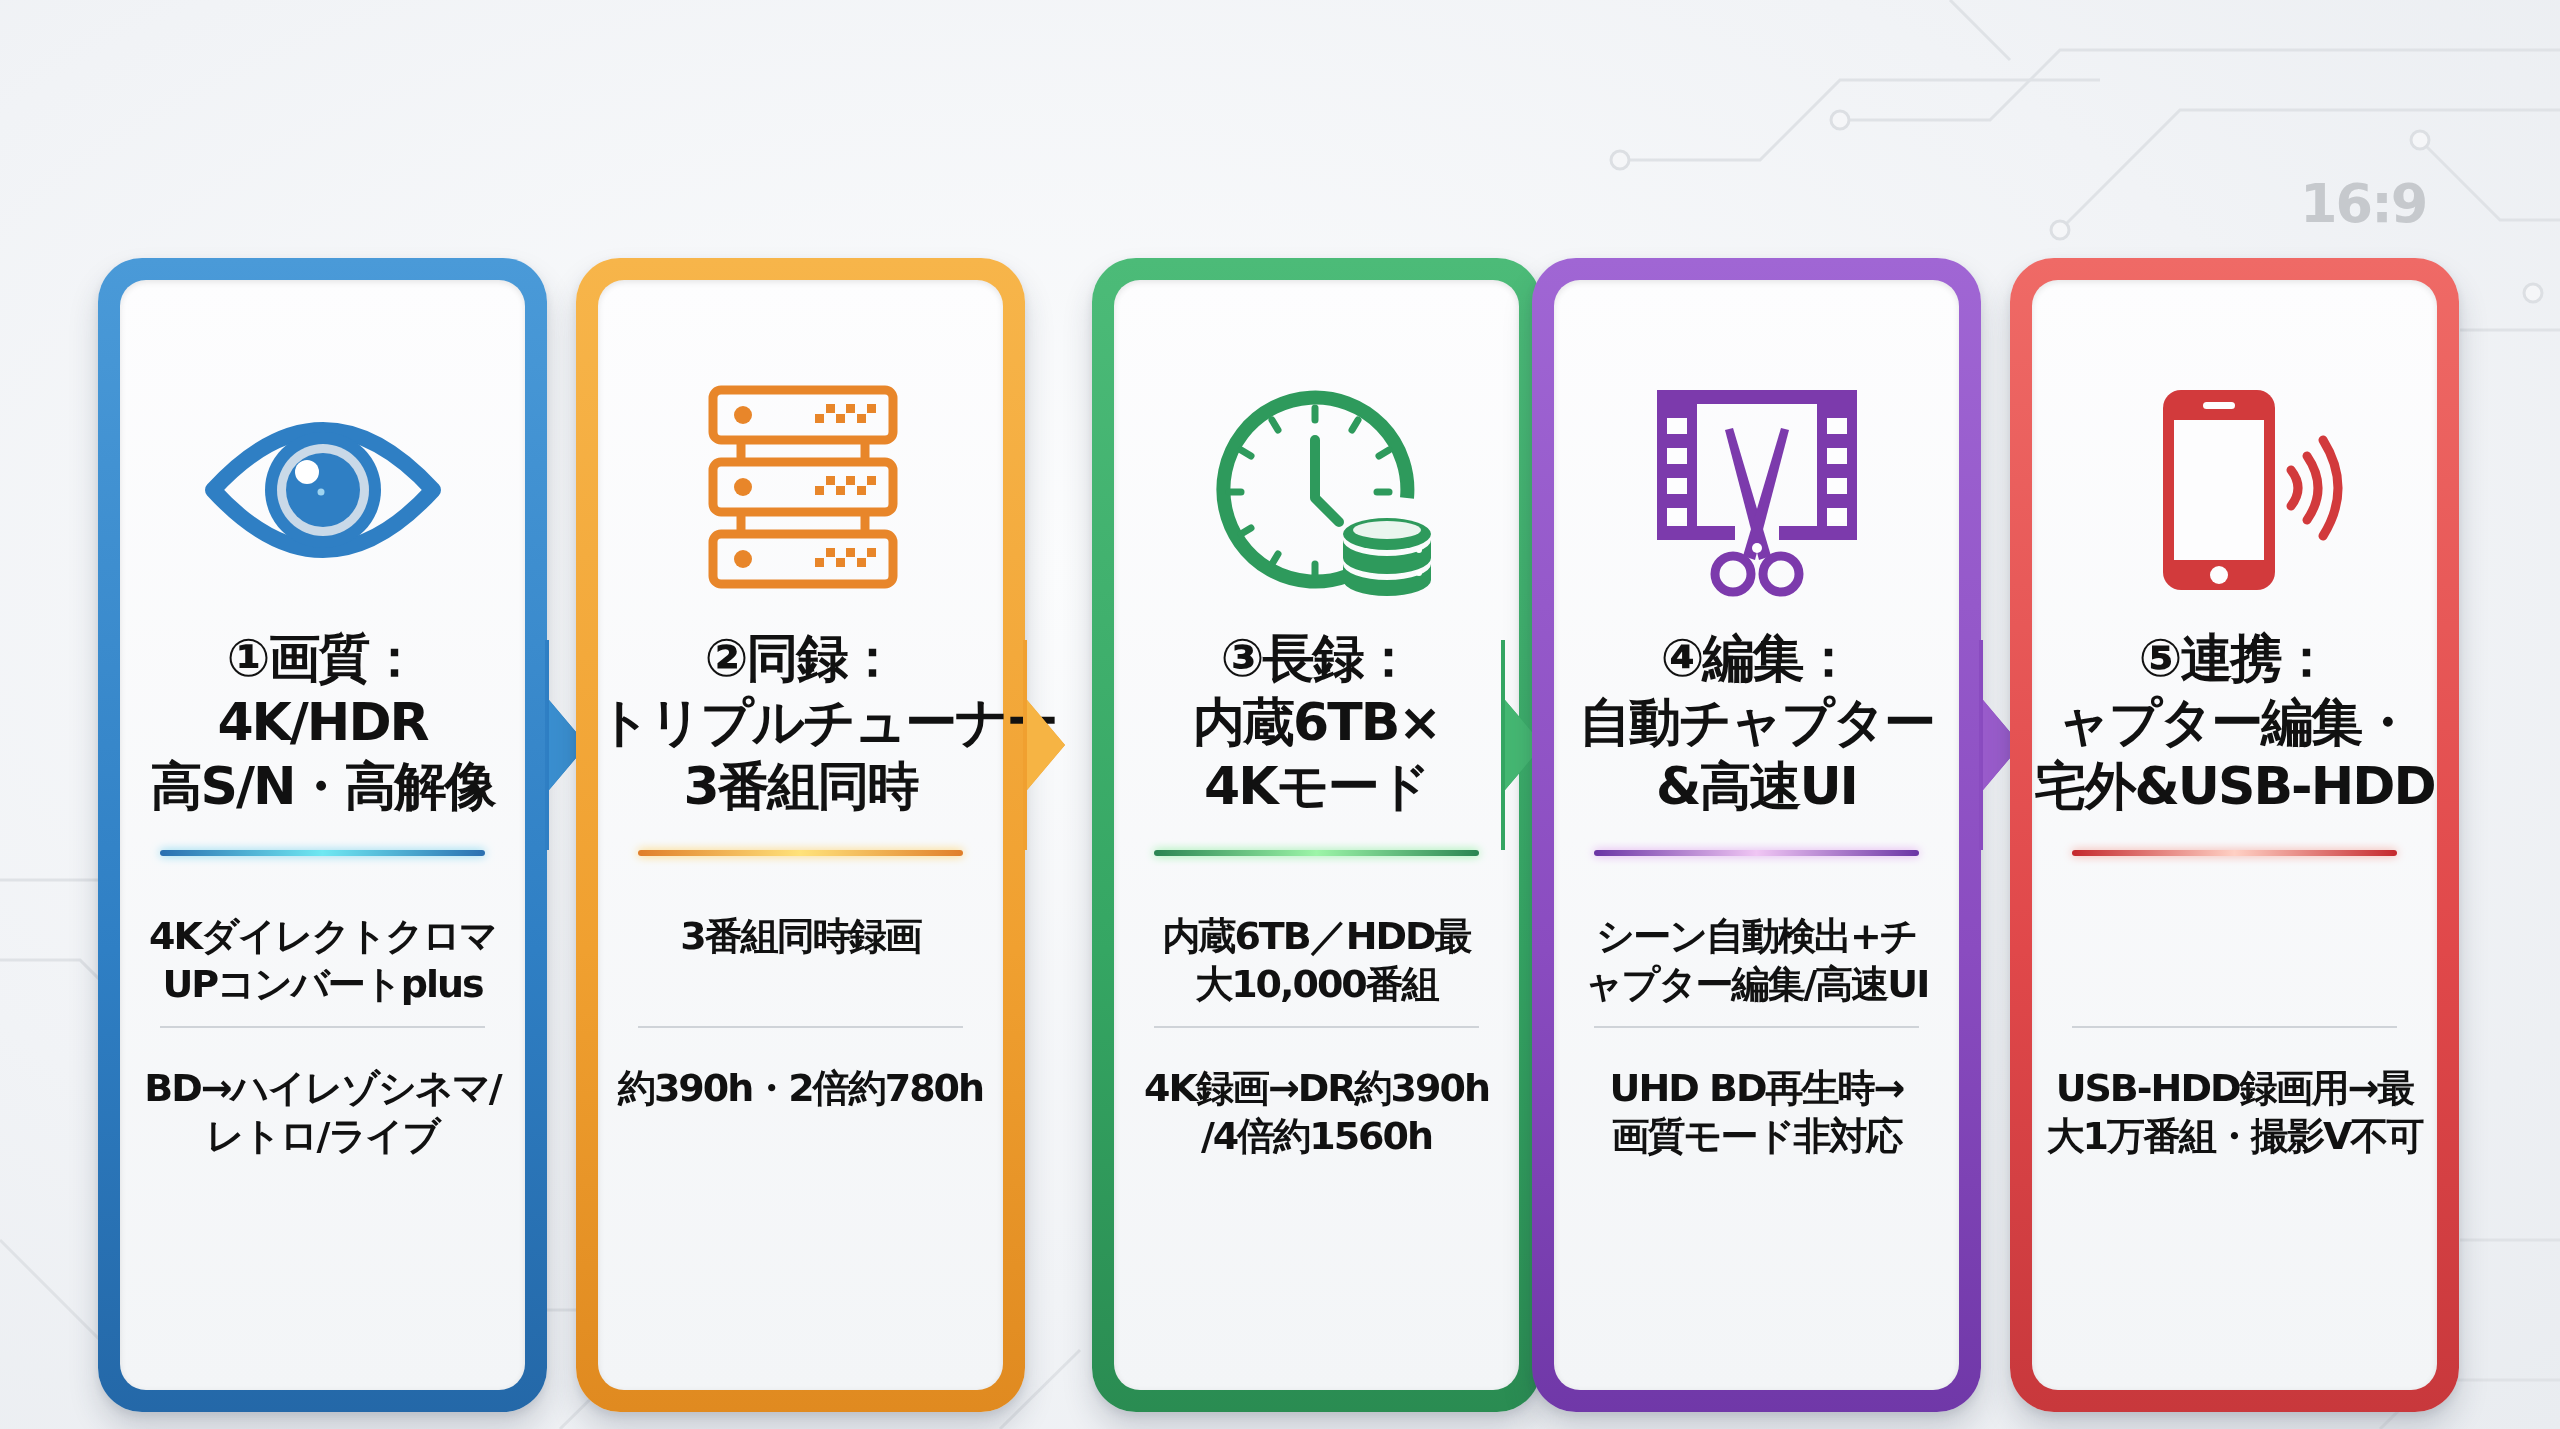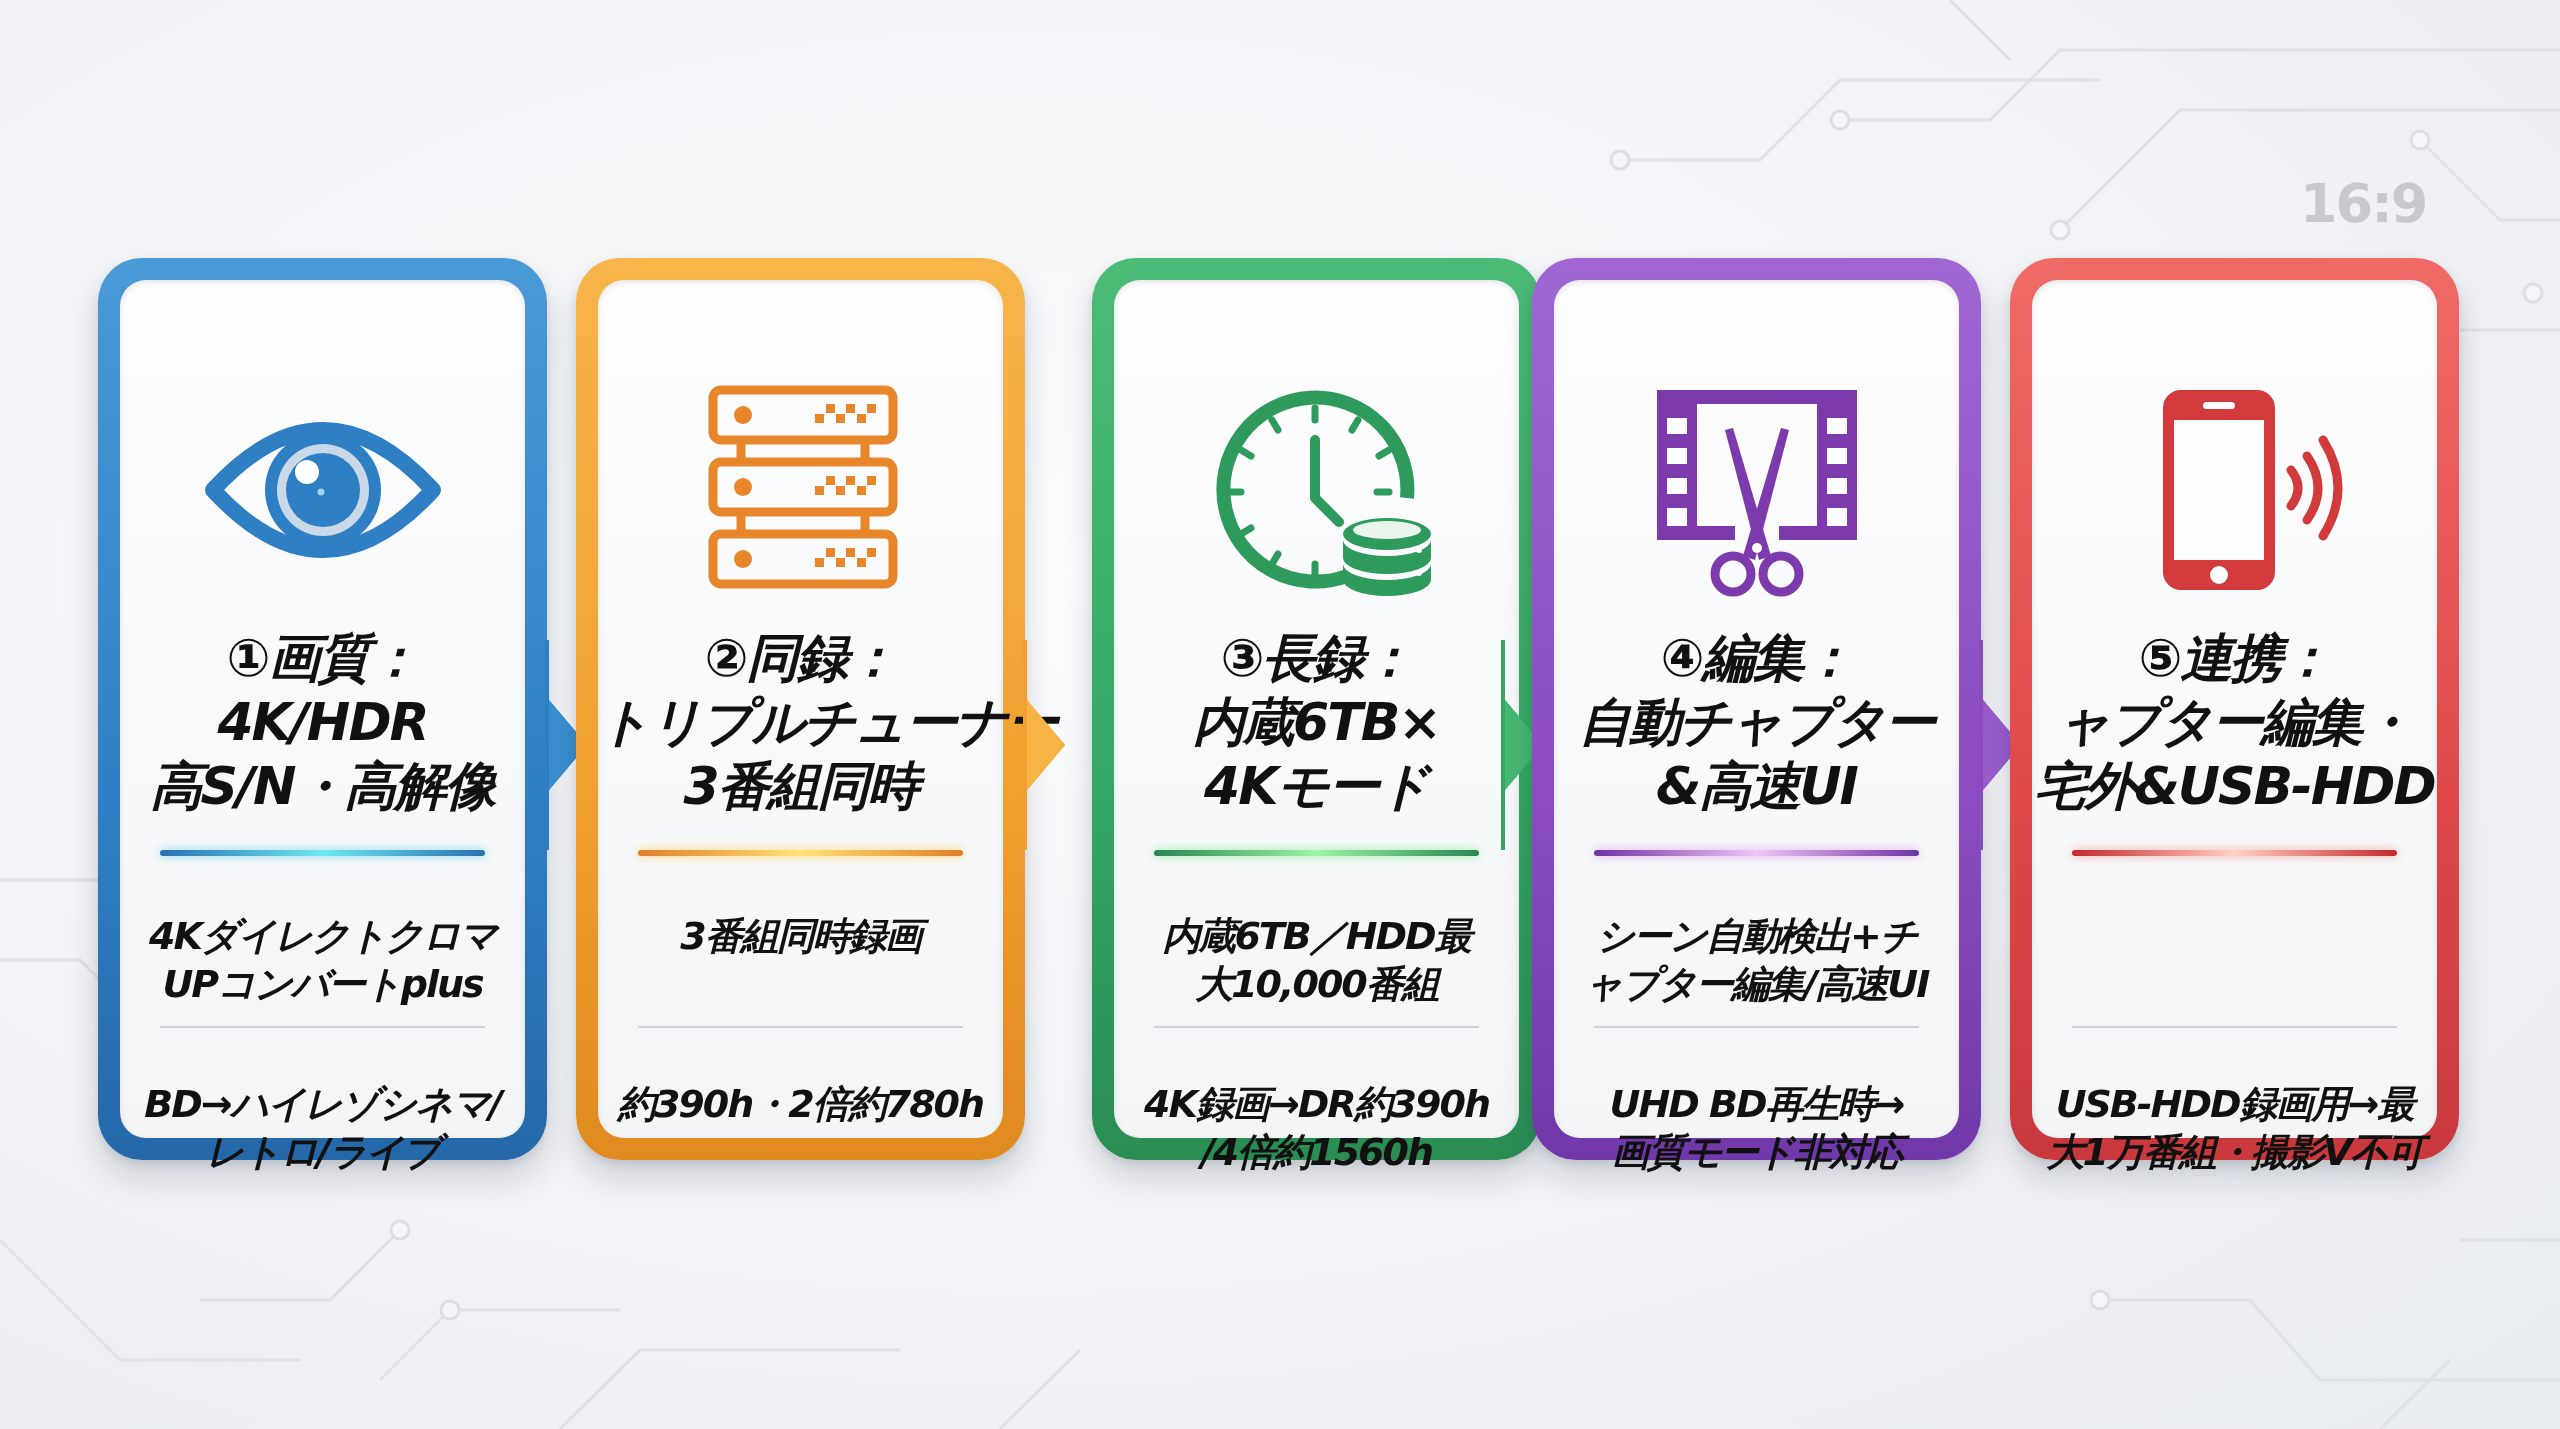--- a/index.html
+++ b/index.html
@@ -9,24 +9,23 @@
     font-family:"DejaVu Sans","Liberation Sans",sans-serif;
   }
   .circuit{position:absolute;left:0;top:0;width:2560px;height:1429px;}
   .ratio{
     position:absolute;left:2300px;top:172px;
     font-family:"DejaVu Sans",sans-serif;font-weight:bold;font-size:54px;
     color:#c6c9cd;letter-spacing:-2px;
   }
   .cards{position:absolute;left:0;top:0;}
   .card{
-    position:absolute;top:258px;width:449px;height:902px;
+    position:absolute;top:258px;width:449px;height:1154px;
     border-radius:44px;box-sizing:border-box;padding:22px;
     box-shadow:0 18px 30px rgba(40,50,70,0.18), 0 4px 8px rgba(40,50,70,0.10);
-    font-style:italic;
   }
   .card .inner{
     position:relative;width:100%;height:100%;box-sizing:border-box;
     border-radius:26px;
     background:linear-gradient(180deg,#fdfdfe 0%,#f3f5f7 100%);
     box-shadow:inset 0 2px 6px rgba(0,0,0,0.10);
     text-align:center;color:#111;
   }
   .icon{position:absolute;left:50%;top:100px;transform:translateX(-50%);width:240px;height:220px;}
   .icon svg{width:100%;height:100%;}
@@ -37,21 +36,21 @@
   .title div{white-space:nowrap;}
   .divider{
     position:absolute;left:40px;right:40px;top:570px;height:6px;border-radius:3px;
   }
   .desc1{
     position:absolute;left:0;right:0;top:632px;
     font-weight:bold;font-size:38px;line-height:48px;letter-spacing:-2px;
   }
   .sep{position:absolute;left:40px;right:40px;top:746px;height:2px;background:#cfd3d8;}
   .desc2{
-    position:absolute;left:0;right:0;top:800px;
+    position:absolute;left:0;right:0;top:784px;
     font-weight:bold;font-size:38px;line-height:48px;letter-spacing:-2px;
   }
   .desc1 div,.desc2 div{white-space:nowrap;}
   .arrow{position:absolute;top:640px;width:50px;height:210px;}
   .arrow svg{width:100%;height:100%;}
 </style>
 </head>
 <body>
 
 <svg class="circuit" viewBox="0 0 2560 1429">

